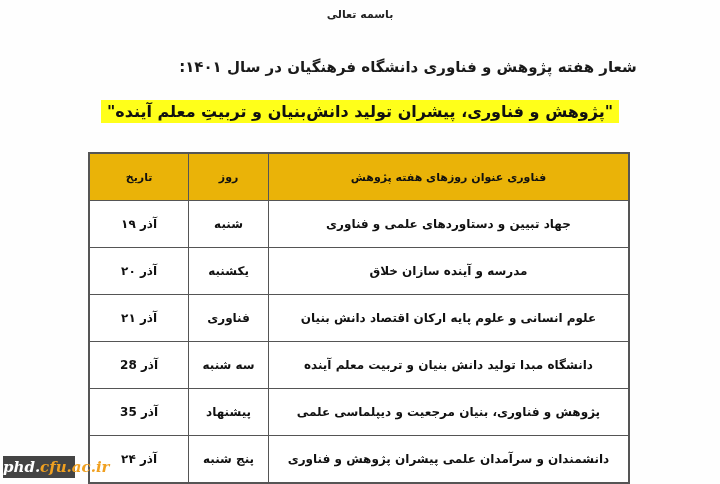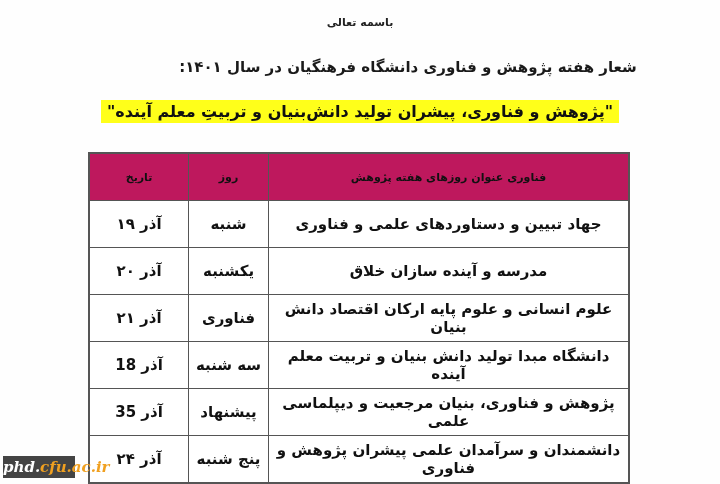--- a/index.html
+++ b/index.html
@@ -5,46 +5,46 @@
     html, body { margin: 0; padding: 0; }
     body {
       width: 720px; height: 484px; overflow: hidden;
       background: #ffffff;
       font-family: "DejaVu Sans", sans-serif;
       position: relative;
       color: #111;
     }
     .page { position: absolute; left: 0; top: 0; width: 720px; height: 484px; background: #fefefe; }
     .bismillah {
-      position: absolute; top: 16px; left: 0; width: 720px;
+      position: absolute; top: 8px; left: 0; width: 720px;
       text-align: center; font-size: 11px; font-weight: bold; direction: rtl; color: #222;
     }
     .slogan-intro {
       position: absolute; top: 58px; left: 0; width: 720px;
       text-align: center; font-size: 15px; font-weight: bold; direction: rtl; color: #1a1a1a; padding-left: 48px;
     }
     .slogan-wrap {
       position: absolute; top: 100px; left: 0; width: 720px; text-align: center;
     }
     .slogan {
       display: inline-block; background: #ffff1a; padding: 2px 6px;
       font-size: 16px; font-weight: bold; direction: rtl; color: #111;
     }
     table.days {
       position: absolute; left: 88px; top: 152px; width: 542px;
       border-collapse: collapse; direction: rtl;
       border: 2px solid #555;
     }
     table.days th, table.days td {
       border: 1.5px solid #555;
-      text-align: center; font-size: 15px; font-weight: bold;
+      text-align: center; font-size: 12px; font-weight: bold;
       padding: 0; color: #111;
     }
     table.days th {
-      background: #be185d; height: 46px; font-size: 11px; font-weight: bold;
+      background: #eab308; height: 46px; font-size: 11px; font-weight: bold;
     }
     table.days td { height: 46px; background: #fff; }
     col.c-title { width: 362px; }
     col.c-day { width: 80px; }
     col.c-date { width: 100px; }
     .watermark {
       position: absolute; left: 3px; top: 456px; height: 22px; width: 72px;
       background: #444; color: #fff; font-size: 15px; font-weight: bold; font-style: italic;
       line-height: 22px; text-align: center;
       font-family: "DejaVu Serif", serif;
@@ -86,21 +86,21 @@
         <td>آذر ۲۰</td>
       </tr>
       <tr>
         <td>علوم انسانی و علوم پایه ارکان اقتصاد دانش بنیان</td>
         <td>فناوری</td>
         <td>آذر ۲۱</td>
       </tr>
       <tr>
         <td>دانشگاه مبدا تولید دانش بنیان و تربیت معلم آینده</td>
         <td>سه شنبه</td>
-        <td>آذر 18</td>
+        <td>آذر 28</td>
       </tr>
       <tr>
         <td>پژوهش و فناوری، بنیان مرجعیت و دیپلماسی علمی</td>
         <td>پیشنهاد</td>
         <td>آذر 35</td>
       </tr>
       <tr>
         <td>دانشمندان و سرآمدان علمی پیشران پژوهش و فناوری</td>
         <td>پنج شنبه</td>
         <td>آذر ۲۴</td>

